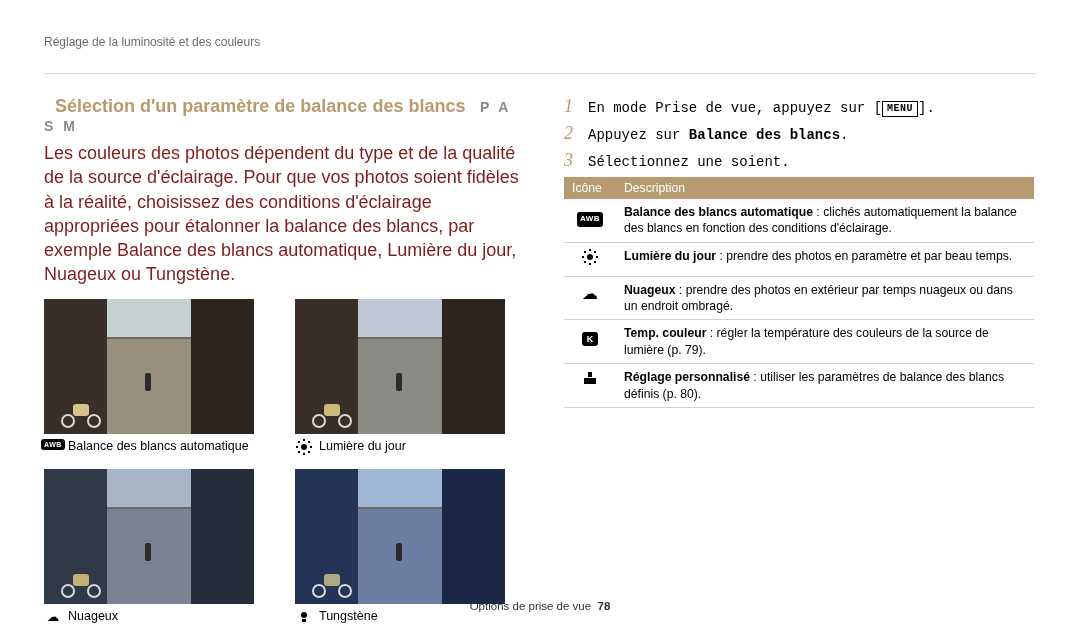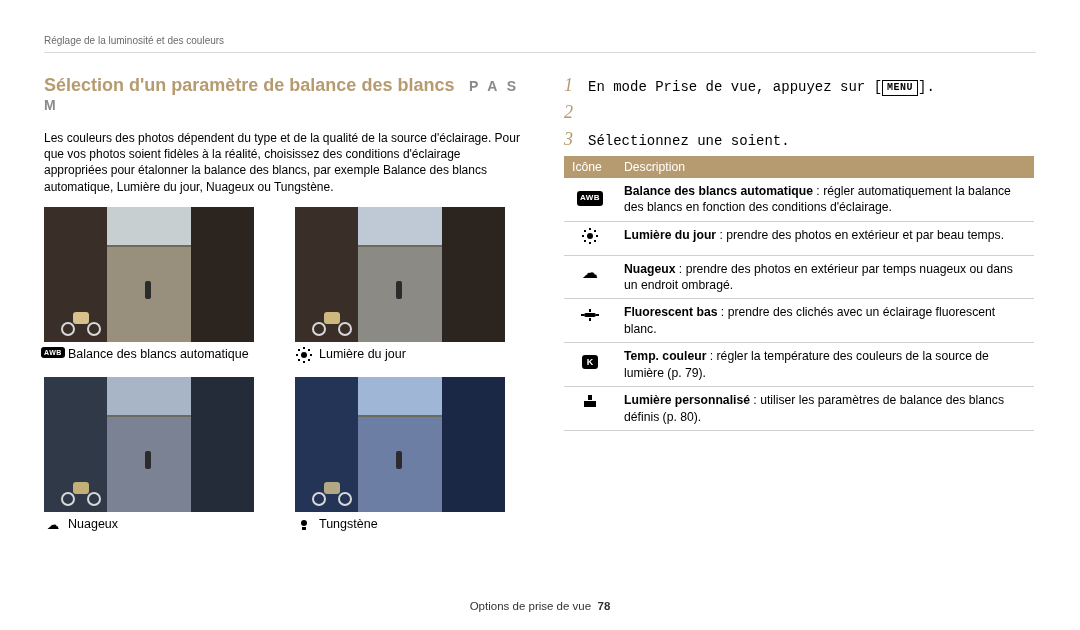--- a/index.html
+++ b/index.html
@@ -1,25 +1,25 @@
 <!DOCTYPE html>
 <html><head>
 <meta charset="utf-8">
 <style>
   * { box-sizing: border-box; margin: 0; padding: 0; }
   html, body { width: 1080px; height: 630px; background: #fff; font-family: "Segoe UI", Arial, sans-serif; color: #000; }
   .page { width: 1080px; height: 630px; position: relative; padding: 0 44px; }
-  .breadcrumb { font-size: 10px; color: #6b6b6b; padding-top: 35px; padding-bottom: 6px; border-bottom: 1px solid #d9d9d9; }
+  .breadcrumb { font-size: 12px; color: #6b6b6b; padding-top: 35px; padding-bottom: 24px; border-bottom: 1px solid #d9d9d9; }
   .content { display: flex; gap: 40px; padding-top: 22px; }
   .col { flex: 1; }
   .col-left { flex: 0 0 480px; }
   .col-right { flex: 0 0 470px; }
-  .section-title { color: #b79b70; font-size: 18px; font-weight: 600; display: inline; }
+  .section-title { color: #b79b70; font-size: 18px; font-weight: 600; display: inline; margin-left: 11px; }
   .modes { font-weight: 700; color: #8a8a8a; letter-spacing: 3px; font-size: 14px; margin-left: 10px; }
-  .intro { font-size: 12px; line-height: 1.35; margin-top: 16px; color: #000000; }
+  .intro { font-size: 18px; line-height: 1.35; margin-top: 6px; color: #7f1d1d; }
   .samples { display: grid; grid-template-columns: 1fr 1fr; gap: 14px 22px; margin-top: 12px; }
   .sample { }
   .thumb { width: 210px; height: 135px; position: relative; overflow: hidden; background: #6b6b5a; }
   .sky { position:absolute; top:0; left:0; right:0; height:28%; }
   .bldg-l { position:absolute; left:0; top:0; width:30%; height:100%; background:#3a2f28; }
   .bldg-r { position:absolute; right:0; top:0; width:30%; height:100%; background:#2c241e; }
   .road  { position:absolute; left:30%; right:30%; bottom:0; height:70%; background:#9a927f; }
   .person { position:absolute; left:48%; top:55%; width:6px; height:18px; background:#2b2b2b; border-radius:2px; }
   .bike { position:absolute; left:8%; bottom:4%; width:40px; height:28px; }
   .wheel { position:absolute; bottom:0; width:14px; height:14px; border:2px solid #d8d8d8; border-radius:50%; }
@@ -177,58 +177,55 @@
     </div>
 
     <div class="col col-right">
       <ol class="steps">
         <li class="step">
           <span class="step-num">1</span>
           <span class="step-text"><span>En mode Prise de vue, appuyez sur [</span><span class="menu-btn">MENU</span><span>].</span></span>
         </li>
         <li class="step">
           <span class="step-num">2</span>
+          <span class="step-text"><span>Appuyez sur </span><b>Balance des blancs</b><span>.</span></span>
         </li>
         <li class="step">
           <span class="step-num">3</span>
           <span class="step-text">Sélectionnez une soient.</span>
         </li>
       </ol>
 
       <table class="tbl">
         <thead>
           <tr>
             <th>Icône</th>
             <th>Description</th>
           </tr>
         </thead>
         <tbody>
           <tr>
               <td class="ic"><span class="ic-box">AWB</span></td>
-              <td><b>Balance des blancs automatique</b><span> : régler automatiquement la balance des blancs en fonction des conditions d'éclairage.</span></td>
+              <td><b>Balance des blancs automatique</b><span> : clichés automatiquement la balance des blancs en fonction des conditions d'éclairage.</span></td>
             </tr>
           <tr>
               <td class="ic"><span class="sun"></span></td>
-              <td><b>Lumière du jour</b><span> : prendre des photos en extérieur et par beau temps.</span></td>
+              <td><b>Lumière du jour</b><span> : prendre des photos en paramètre et par beau temps.</span></td>
             </tr>
           <tr>
               <td class="ic">☁</td>
               <td><b>Nuageux</b><span> : prendre des photos en extérieur par temps nuageux ou dans un endroit ombragé.</span></td>
             </tr>
           <tr>
-              <td class="ic"><span class="fluo"></span></td>
-              <td><b>Fluorescent bas</b><span> : prendre des clichés avec un éclairage fluorescent blanc.</span></td>
-            </tr>
-          <tr>
               <td class="ic"><span class="ic-k">K</span></td>
               <td><b>Temp. couleur</b><span> : régler la température des couleurs de la source de lumière (p. 79).</span></td>
             </tr>
           <tr>
               <td class="ic"><span class="preset"></span></td>
-              <td><b>Lumière personnalisé</b><span> : utiliser les paramètres de balance des blancs définis (p. 80).</span></td>
+              <td><b>Réglage personnalisé</b><span> : utiliser les paramètres de balance des blancs définis (p. 80).</span></td>
             </tr>
         </tbody>
       </table>
     </div>
   </div>
 
   <div class="footer">
     <span>Options de prise de vue</span>&nbsp;&nbsp;<b>78</b>
   </div>
 </div>

